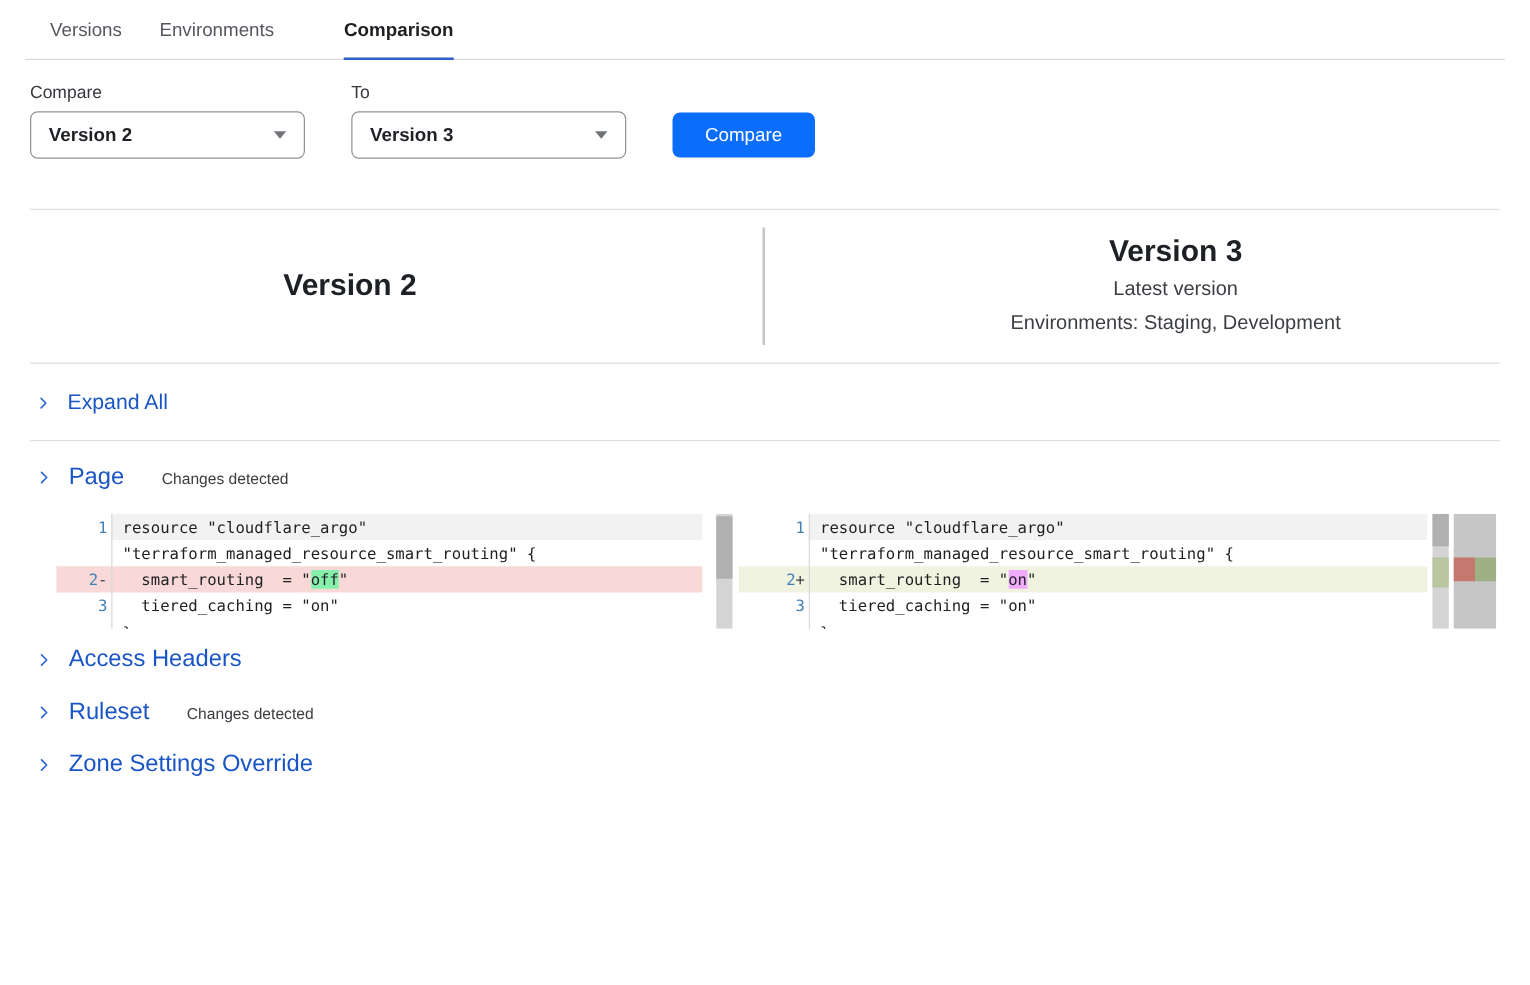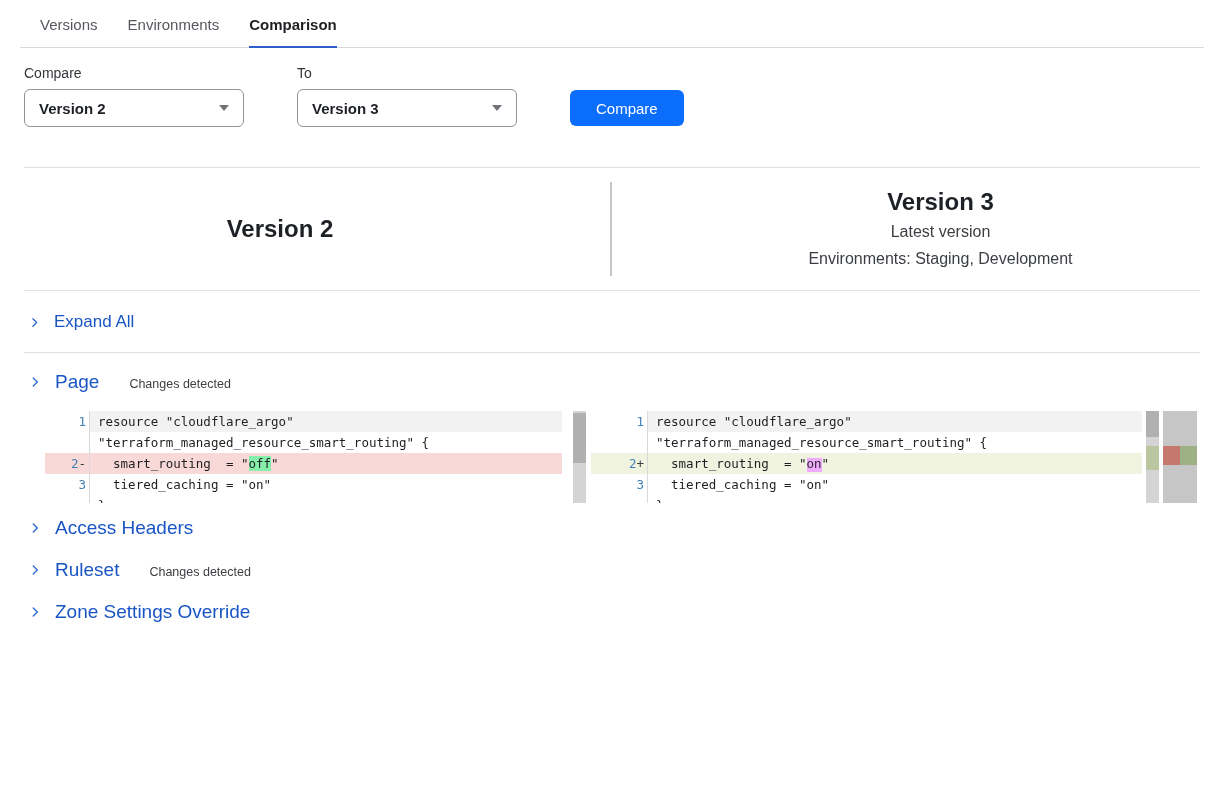--- a/index.html
+++ b/index.html
@@ -4,24 +4,24 @@
 <style>
   * { margin:0; padding:0; box-sizing:border-box; }
   html,body { width:1224px; height:788px; background:#ffffff; overflow:hidden;
               font-family:"Liberation Sans", sans-serif; color:#1e2023; }
 
   
   .tabbar { display:flex; gap:30px; margin:0 20px; padding:16px 20px 0;
             border-bottom:1px solid #d9d9d9; }
   .tab { font-size:15px; color:#55585e; padding-bottom:13px; cursor:pointer;
          border-bottom:2px solid transparent; margin-bottom:-1px; }
-  .tab.active { color:#1d1f22; font-weight:700; border-bottom-color:#2f5dc9; }
-
-  
-  .form-row { display:flex; align-items:flex-end; margin:17px 24px 0;gap:16px; }
+  .tab.active { color:#1d1f22; font-weight:700; border-bottom-color:#2f5dc9;margin-left:26px; }
+
+  
+  .form-row { display:flex; align-items:flex-end; margin:17px 24px 0; }
   .field { display:flex; flex-direction:column; }
   .field + .field { margin-left:37px; }
   .field-label { font-size:14px; color:#33363b; margin-bottom:8px; }
   .select { width:220px; height:38px; border:1px solid #8f949b; border-radius:6px;
             background:#fff; display:flex; align-items:center; justify-content:space-between;
             padding:0 14px; cursor:pointer; }
   .select-value { font-size:15px; font-weight:700; color:#1d2025; }
   .caret { width:0; height:0; border-left:5px solid transparent;
            border-right:5px solid transparent; border-top:6px solid #6f7378; }
   .btn-primary { margin-left:37px; height:36px; padding:0 26px; background:#0b6dfb;
@@ -63,21 +63,21 @@
             padding-right:3px; }
   .pane-left  .gutter { width:44px; }
   .pane-right .gutter { width:56px; }
   .ln { color:#4381b5; }
   .sign { color:#3a3d40; }
   .code { flex:1; white-space:pre; padding-left:8px; border-left:1px solid #d9d9d9; }
   .drow.first .code { background:#f2f2f2; }
   .drow.removed { background:#f8d9d7; }
   .drow.removed .word { background:#86efac; }
   .drow.added { background:#eff3e0; }
-  .drow.added .word { background:#f0abfc;font-family:Liberation Mono, monospace; }
+  .drow.added .word { background:#f0abfc; }
 
   .sbar { flex:none; width:13px; background:#d4d4d4; position:relative; margin-left:11px; }
   .pane-right .sbar { margin-left:4px; }
   .sthumb { position:absolute; left:0; width:100%; background:#b0b0b0; cursor:pointer; }
   .sb-green { position:absolute; left:0; width:100%; top:35px; height:24px; background:#b9c6a0; }
   .minimap { flex:none; width:34px; background:#c6c6c6; position:relative;
              margin-left:4px; cursor:pointer; }
   .mm-marker { position:absolute; top:35px; left:0; width:100%; height:19px; display:flex; }
   .mm-red { flex:1; background:#c4786e; }
   .mm-green { flex:1; background:#9db184; }

